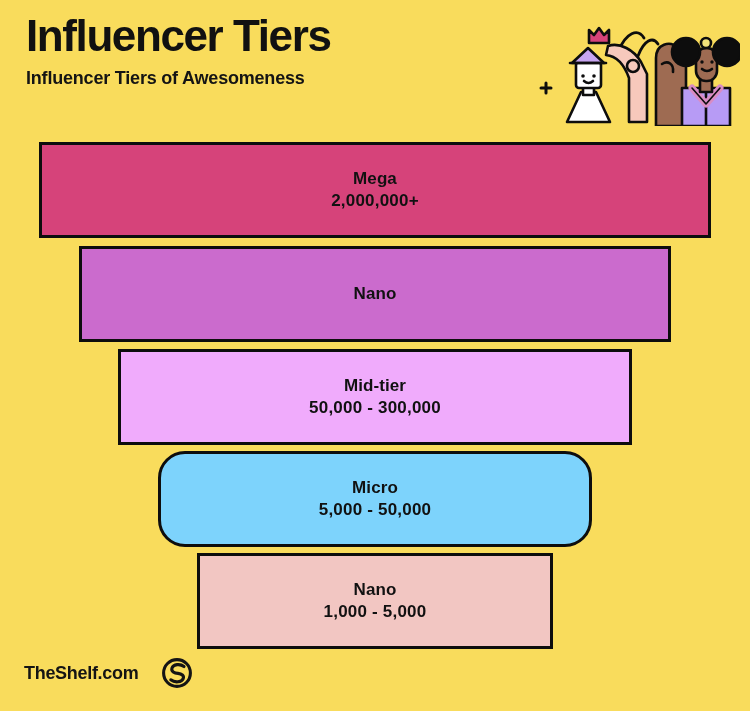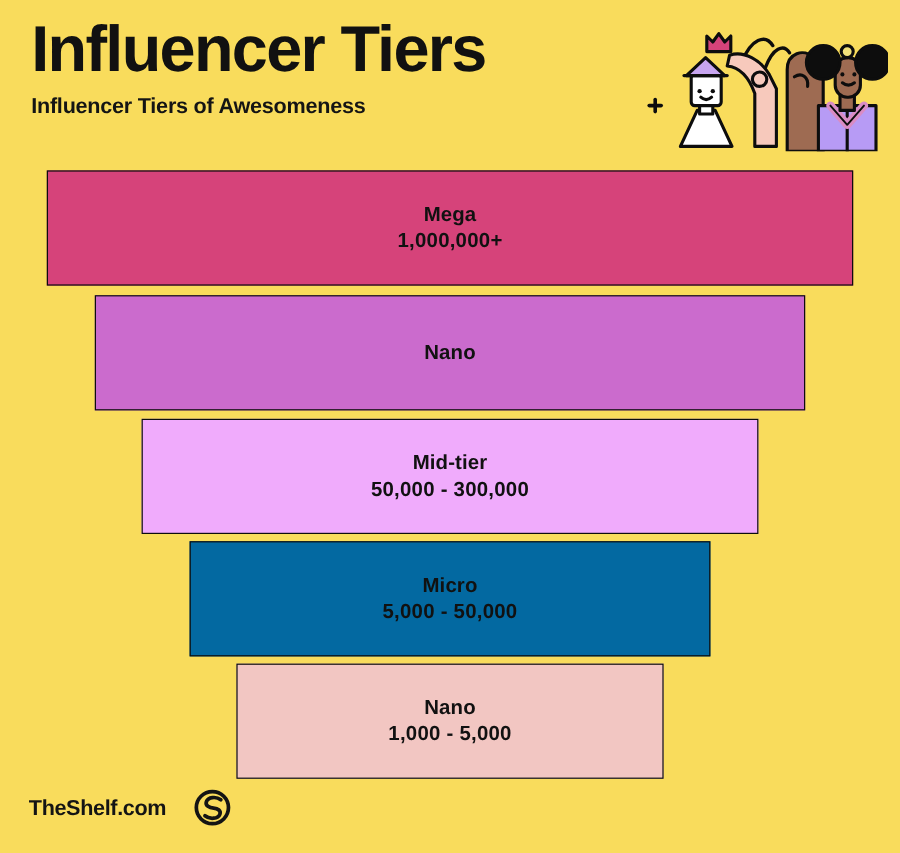--- a/index.html
+++ b/index.html
@@ -11,21 +11,21 @@
     overflow:hidden;
   }
 
   
   #header {
     position:absolute;
     left:26px; top:14px;
     width:700px; height:110px;
   }
   #title {
-    font-size:54px;
+    font-size:44px;
     font-weight:bold;
     letter-spacing:-1.4px;
     color:#111111;
     line-height:1.02;
     white-space:nowrap;
   }
   #subtitle {
     font-size:18px;
     font-weight:bold;
     color:#141414;
@@ -42,21 +42,21 @@
   }
 
   
   #funnel {
     position:absolute;
     left:0; top:142px;
     width:750px; height:506px;
   }
   .tier {
     position:absolute;
-    border:1px solid #7f1d1d;
+    border:3px solid #7f1d1d;
     display:flex;
     flex-direction:column;
     align-items:center;
     justify-content:center;
     height:96px;
   }
   .tier-name {
     font-size:17px;
     font-weight:bold;
     color:#111111;
@@ -161,33 +161,33 @@
       </g>
       <path d="M168 47 Q173 51 178 47" fill="none"></path>
     </g>
   </svg>
 </div>
 
 <div id="funnel">
 
   <div class="tier" id="tier-0" style="background: rgb(214, 67, 122); border-color: rgb(13, 13, 13);">
     <div class="tier-name">Mega</div>
-    <div class="tier-range">1,000,000+</div>
+    <div class="tier-range">2,000,000+</div>
   </div>
 
   <div class="tier" id="tier-1" style="background: rgb(203, 107, 205); border-color: rgb(13, 13, 13);">
     <div class="tier-name">Nano</div>
   </div>
 
   <div class="tier" id="tier-2" style="background: #f0abfc; border-color: rgb(13, 13, 13);">
     <div class="tier-name">Mid-tier</div>
     <div class="tier-range">50,000 - 300,000</div>
   </div>
 
-  <div class="tier" id="tier-3" style="background: #0369a1; border-color: rgb(13, 13, 13);">
+  <div class="tier" id="tier-3" style="background: #7dd3fc; border-color: rgb(13, 13, 13); border-radius: 27px;">
     <div class="tier-name">Micro</div>
     <div class="tier-range">5,000 - 50,000</div>
   </div>
 
   <div class="tier" id="tier-4" style="background: rgb(242, 198, 194); border-color: rgb(13, 13, 13);">
     <div class="tier-name">Nano</div>
     <div class="tier-range">1,000 - 5,000</div>
   </div>
 
 </div>

